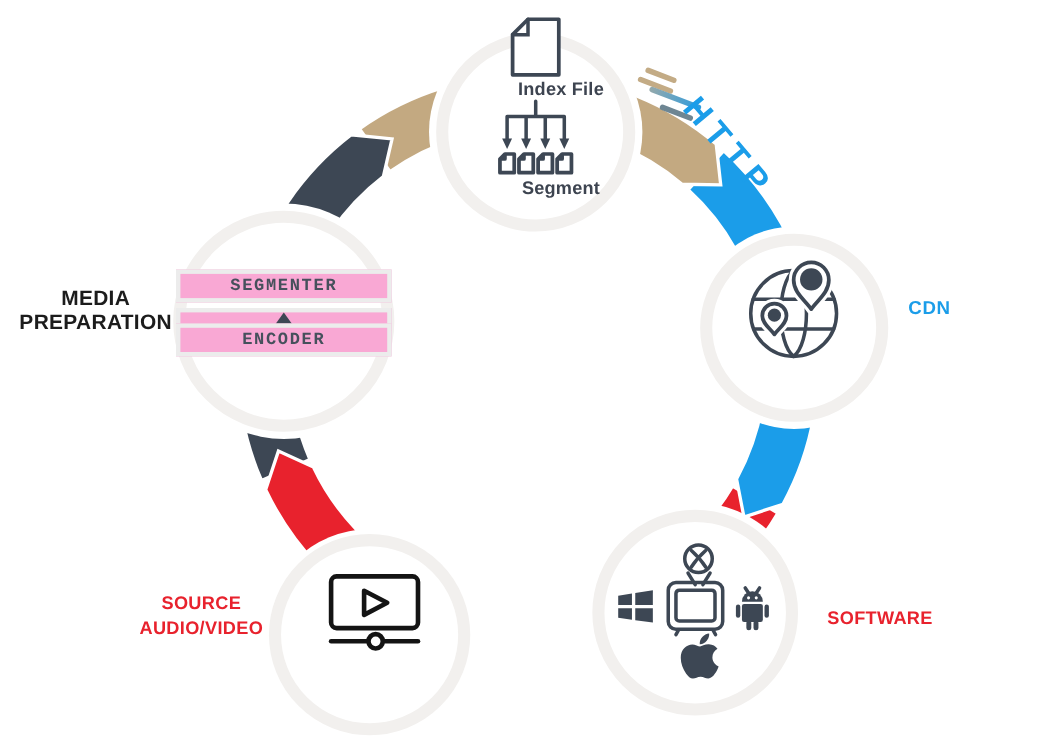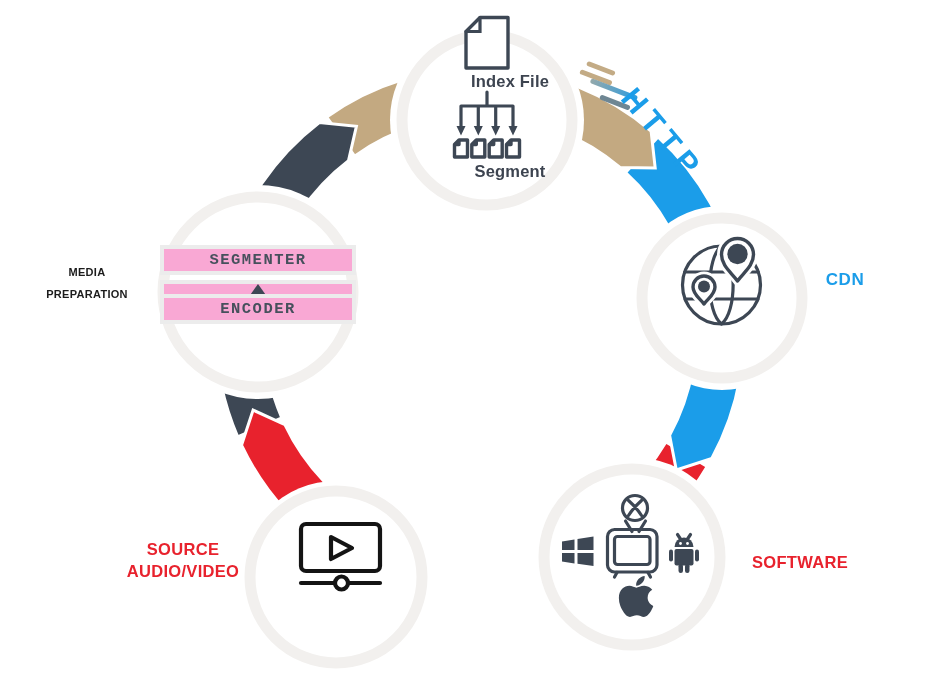--- a/index.html
+++ b/index.html
@@ -19,21 +19,21 @@
   .nav-s{stroke:var(--c-dark);fill:none;stroke-width:3.2;stroke-linecap:round;}
   .nav-s-w{stroke:var(--c-dark);fill:#fff;stroke-width:3.4;stroke-linejoin:round;}
   .nav-f{fill:var(--c-dark);}
   .pin-halo{stroke:#fff;fill:#fff;stroke-width:9;stroke-linejoin:round;}
   .blk-s{stroke:var(--c-icon-black);fill:none;stroke-width:4.2;stroke-linecap:round;stroke-linejoin:round;}
   .blk-s-w{stroke:var(--c-icon-black);fill:#fff;stroke-width:4.2;stroke-linejoin:round;}
   
   .lbl{position:absolute;font-weight:700;text-align:center;line-height:22px;}
   .lbl span{display:block;}
   .lbl-server{left:387px;top:238px;width:200px;font-size:17px;letter-spacing:1.2px;color:var(--c-tan-text);}
-  .lbl-prep{left:7px;top:261px;width:160px;font-size:11px;letter-spacing:.3px;color:var(--c-label-black);}
+  .lbl-prep{left:7px;top:261px;width:160px;font-size:19px;letter-spacing:.3px;color:var(--c-label-black);}
   .lbl-cdn{left:800px;top:269px;width:90px;font-size:17px;letter-spacing:.6px;color:var(--c-blue);}
   .lbl-client{left:720px;top:551px;width:160px;font-size:16.5px;letter-spacing:.3px;color:var(--c-red);}
   .lbl-source{left:103px;top:538px;width:160px;font-size:16.5px;letter-spacing:.3px;color:var(--c-red);}
   .lbl-inner{position:absolute;left:450px;width:120px;text-align:center;font-weight:600;
              font-size:16.5px;color:#3d4450;letter-spacing:.2px;}
   .lbl-indexfile{top:72px;}
   .lbl-segment{top:162px;}
   .http{position:absolute;left:641px;top:81px;color:var(--c-blue);font-weight:700;
         font-size:31px;letter-spacing:7px;transform:rotate(50deg);transform-origin:0 0;white-space:nowrap;}
   

